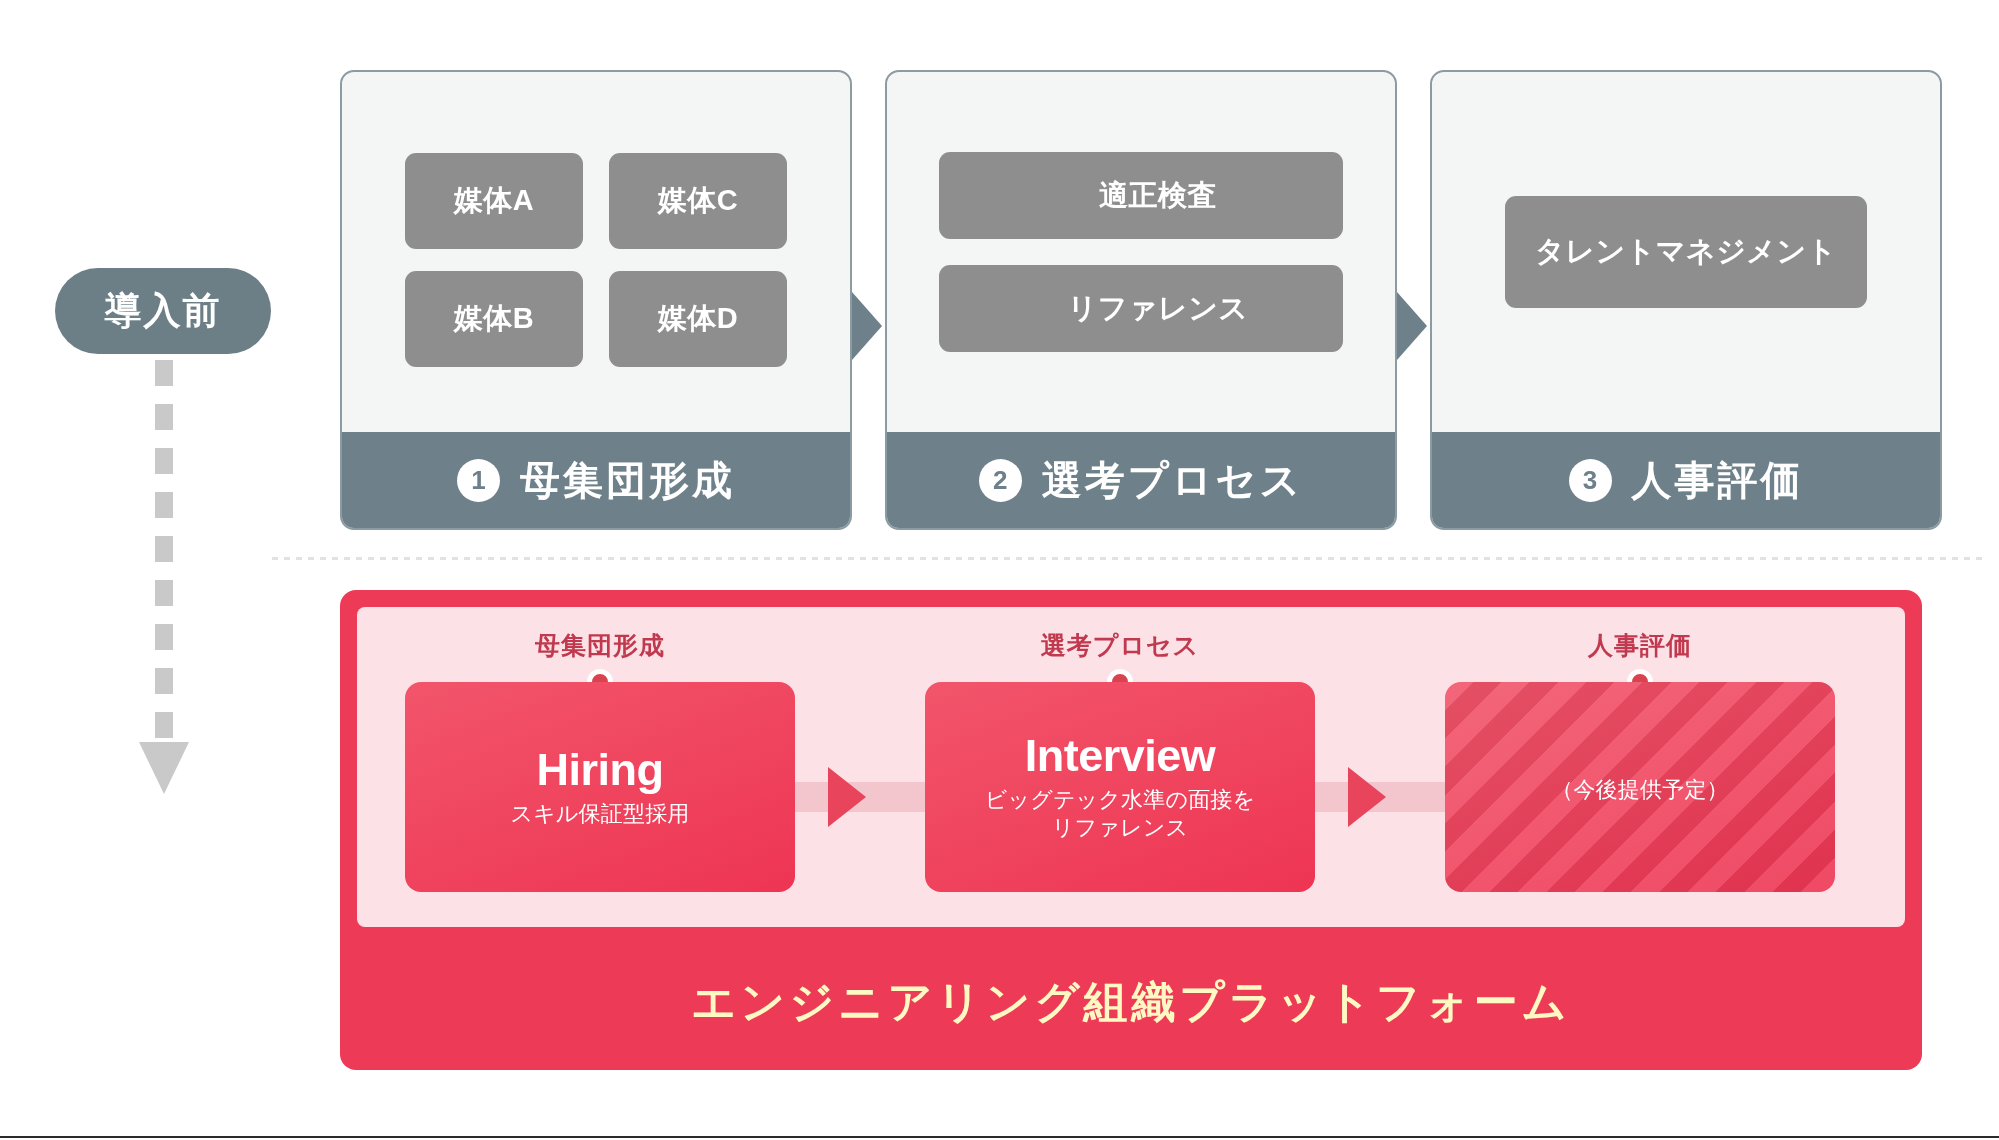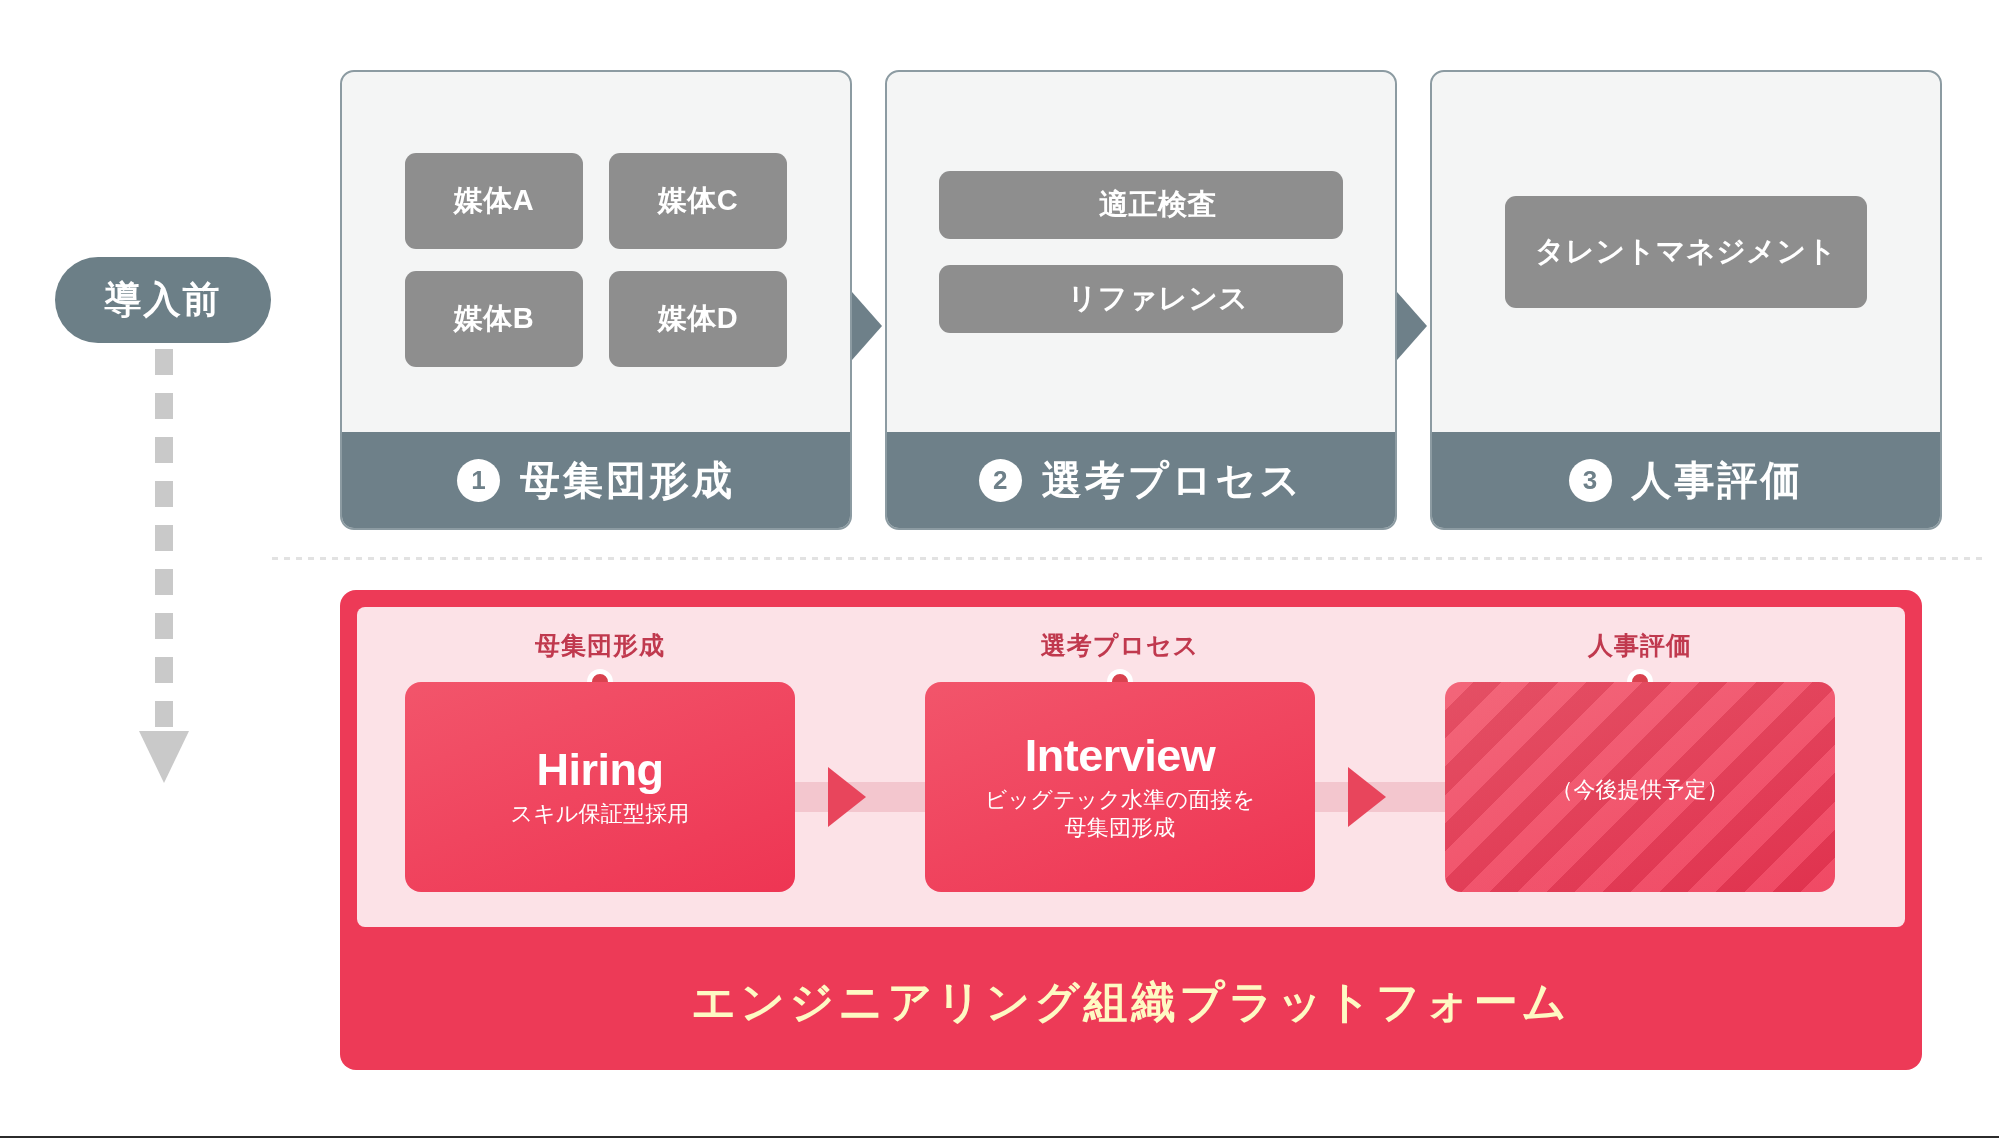--- a/index.html
+++ b/index.html
@@ -16,21 +16,21 @@
     position: relative;
     width: 1999px;
     height: 1140px;
     background: #ffffff;
   }
 
   
   #left-rail {
     position: absolute;
     left: 55px;
-    top: 257px;
+    top: 268px;
     width: 240px;
     height: 640px;
   }
 
   .stage-pill {
     position: absolute;
     left: 0;
     width: 216px;
     height: 86px;
     border-radius: 43px;
@@ -135,21 +135,21 @@
     color: #ffffff;
     border-radius: 11px;
     display: flex;
     align-items: center;
     justify-content: center;
     font-size: 29px;
     font-weight: 600;
     letter-spacing: 0.5px;
   }
   .chip.half  { width: 178px; height: 96px; }
-  .chip.full  { width: 100%;  height: 68px; padding-left: 34px; }
+  .chip.full  { width: 100%;  height: 87px; padding-left: 34px; }
   .chip.wide  { width: 362px; height: 112px; }
 
   .legacy-footer {
     height: 96px;
     background: #6E8089;
     display: flex;
     align-items: center;
     justify-content: center;
     gap: 20px;
     color: #ffffff;
@@ -396,21 +396,21 @@
       </div>
 
       <div class="red-arrow r1"></div>
 
       <div class="prod-col p2">
         <div class="prod-label">選考プロセス</div>
         <div class="prod-dot"></div>
         <div class="prod-card">
           <div class="prod-title">Interview</div>
           <div class="prod-sub" style="white-space:pre-line;">ビッグテック水準の面接を
-母集団形成</div>
+リファレンス</div>
         </div>
       </div>
 
       <div class="red-arrow r2"></div>
 
       <div class="prod-col p3">
         <div class="prod-label">人事評価</div>
         <div class="prod-dot"></div>
         <div class="prod-card striped">
           <div class="prod-sub">（今後提供予定）</div>

